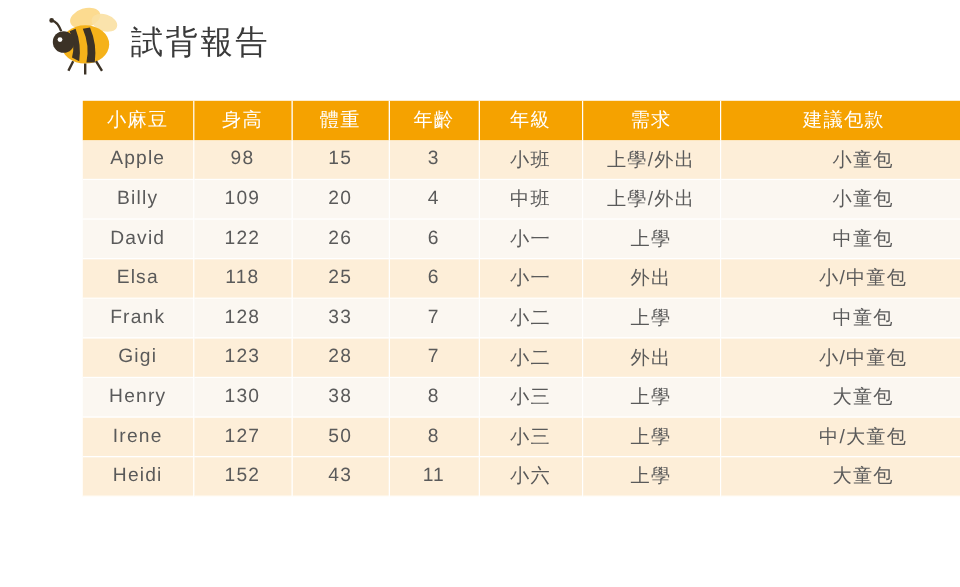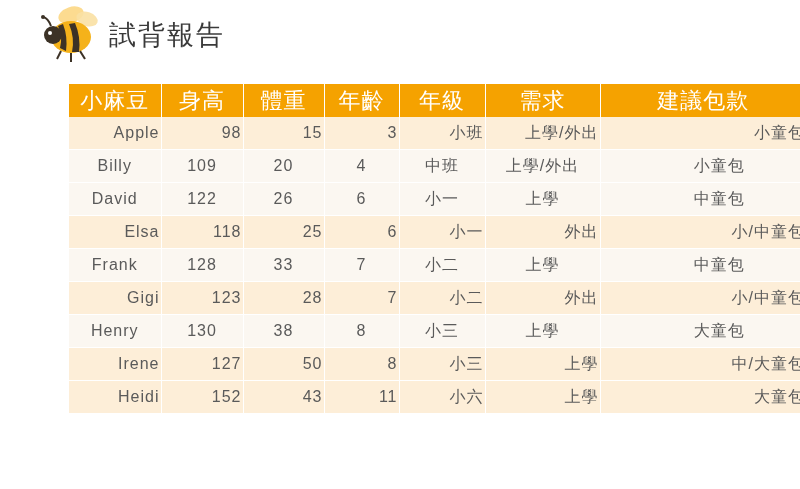--- a/index.html
+++ b/index.html
@@ -54,21 +54,21 @@
     width: 737px;
   }
   table.report {
     border-collapse: collapse;
     width: 737px;
     table-layout: fixed;
   }
   table.report th {
     background: #f5a200;
     color: #ffffff;
-    font-size: 22px;
+    font-size: 16px;
     font-weight: normal;
     height: 31px;
     letter-spacing: 1px;
     border-right: 1px solid #ffffff;
     border-left: 1px solid #ffffff;
   }
   table.report th:first-child { border-left: none; }
   table.report th:last-child { border-right: none; }
 
   table.report td {
@@ -77,21 +77,21 @@
     color: #5a5a5a;
     text-align: center;
     border-right: 1px solid #ffffff;
     border-left: 1px solid #ffffff;
     border-bottom: 1px solid #ffffff;
     letter-spacing: 1px;
   }
   table.report td:first-child { border-left: none; }
   table.report td:last-child { border-right: none; padding-left: 33px; }
 
-  tr.row-odd td { background: #fdeed8; text-align: right; }
+  tr.row-odd td { background: #fdeed8; }
   tr.row-even td { background: #fbf7f1; text-align: center; }
 
   
   col.c0 { width: 92px; }
   col.c1 { width: 82px; }
   col.c2 { width: 81px; }
   col.c3 { width: 75px; }
   col.c4 { width: 86px; }
   col.c5 { width: 115px; }
   col.c6 { width: 206px; }

